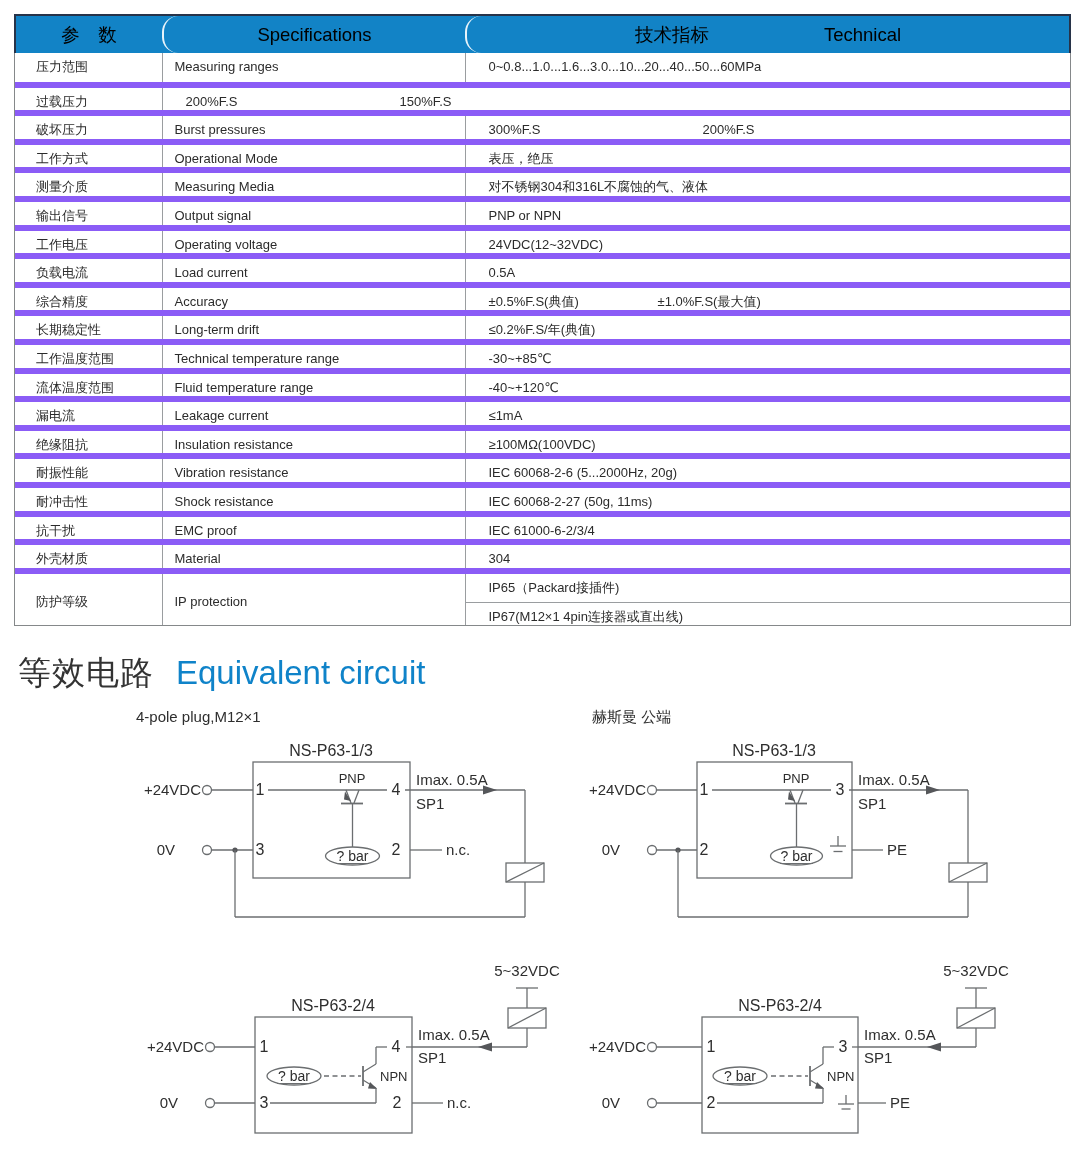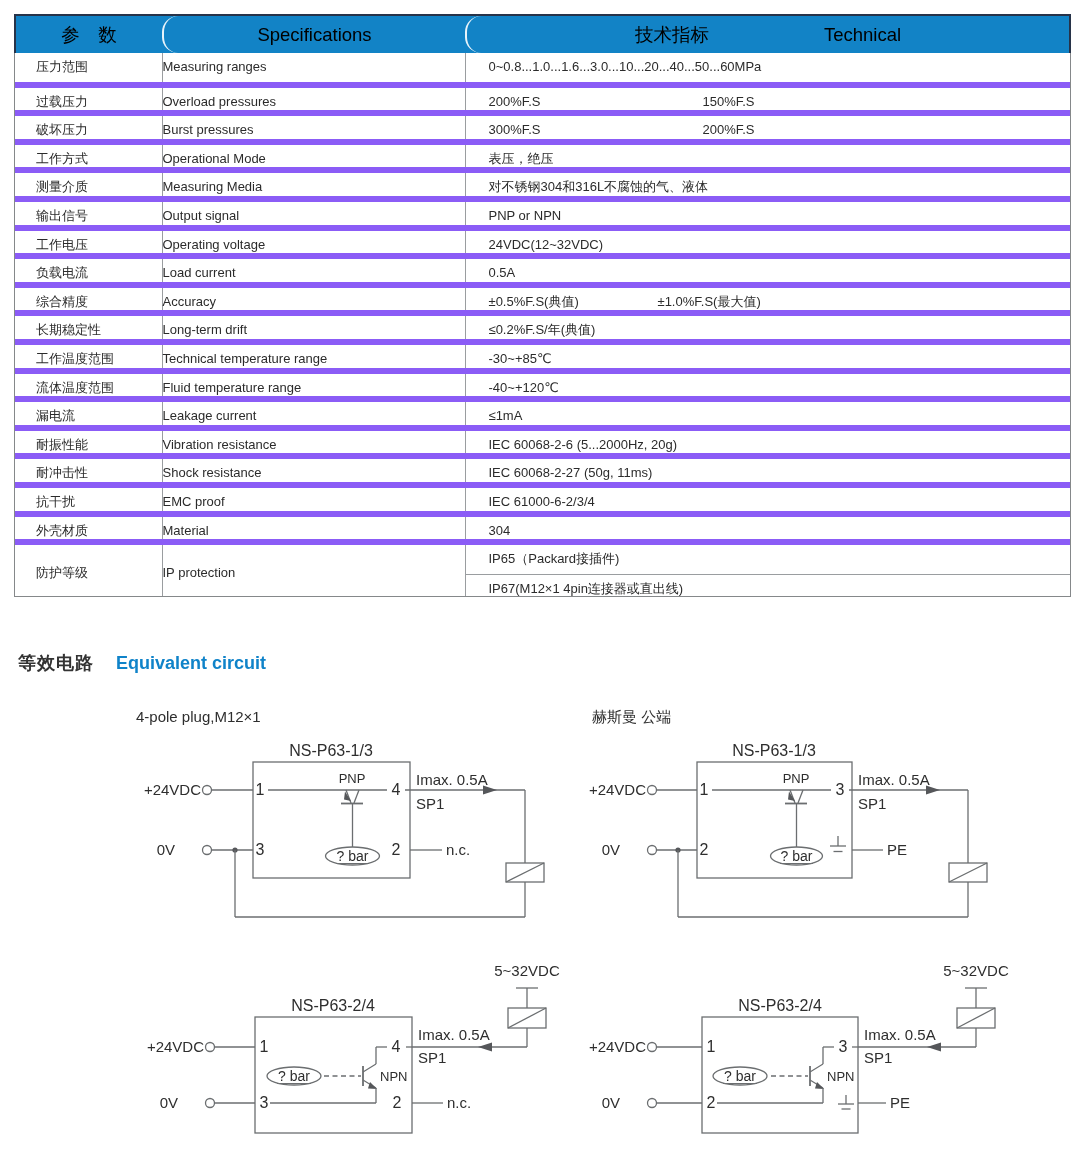--- a/index.html
+++ b/index.html
@@ -11,33 +11,33 @@
   .thead { display:flex; height:39px; background:#1283c6;
            border-top:2px solid #273349; border-left:2px solid #273349; border-right:2px solid #273349; }
   .hc { color:#000000; font-weight:normal; font-size:18.5px; line-height:37px;border-radius:16px; }
   .hc1 { width:146px; text-align:center; }
   .hc2 { width:303px; text-align:center; border-left:2px solid rgba(255,255,255,.9); }
   .hc3 { flex:1; display:flex; justify-content:center; gap:115px; border-left:2px solid rgba(255,255,255,.9); }
   .tbody { border:1.5px solid #85888a; border-top:none; }
   .row { display:flex; height:28.6px; font-size:13px; line-height:28.2px; }
   .row + .row { border-top:6px solid #8b5cf6; }
   .c1 { width:146.5px; padding-left:21px; }
-  .c2 { width:303px; border-left:1px solid #9a9da0; padding-left:0; }
+  .c2 { width:303px; border-left:1px solid #9a9da0; padding-left:12px; }
   .c3 { flex:1; border-left:1px solid #9a9da0; padding-left:23px; }
   .v1 { display:inline-block; }
   .w214 { width:214px; }
   .w169 { width:169px; }
   .iprow { height:57.2px; }
   .iprow .c1, .iprow .c2 { line-height:56.5px; }
   .c3.split { padding-left:0; }
   .sub { height:28.6px; line-height:28.2px; padding-left:23px; }
   .sub2 { border-top:1px solid #9a9da0; }
 
   
-  .circ-title { position:absolute; left:18px; top:651px; font-size:18px; font-weight:bold; }
+  .circ-title { position:absolute; left:18px; top:651px; font-size:33px; font-weight:normal; }
   .circ-title .cn { color:#333333; letter-spacing:1px; }
   .circ-title .en { color:#0f83c9; margin-left:22px; }
 
   svg.circ { position:absolute; overflow:visible; }
   #c1 { left:130px; top:705px; }
   #c2 { left:575px; top:705px; }
   #c3 { left:130px; top:955px; }
   #c4 { left:575px; top:955px; }
   .cl { stroke:#6b6e70; stroke-width:1.3; fill:none; }
   .clb { stroke:#6b6e70; stroke-width:1.8; fill:none; }
@@ -61,21 +61,20 @@
       </div>
     </div>
     <div class="tbody">
       <div class="row">
         <div class="c1">压力范围</div>
         <div class="c2">Measuring ranges</div>
         <div class="c3">0~0.8...1.0...1.6...3.0...10...20...40...50...60MPa</div>
       </div>
       <div class="row">
         <div class="c1">过载压力</div>
-        <div class="c2">Overload pressures</div>
         <div class="c3"><span class="v1 w214">200%F.S</span><span>150%F.S</span></div>
       </div>
       <div class="row">
         <div class="c1">破坏压力</div>
         <div class="c2">Burst pressures</div>
         <div class="c3"><span class="v1 w214">300%F.S</span><span>200%F.S</span></div>
       </div>
       <div class="row">
         <div class="c1">工作方式</div>
         <div class="c2">Operational Mode</div>
@@ -118,20 +117,25 @@
       </div>
       <div class="row">
         <div class="c1">流体温度范围</div>
         <div class="c2">Fluid temperature range</div>
         <div class="c3">-40~+120℃</div>
       </div>
       <div class="row">
         <div class="c1">漏电流</div>
         <div class="c2">Leakage current</div>
         <div class="c3">≤1mA</div>
+      </div>
+      <div class="row">
+        <div class="c1">绝缘阻抗</div>
+        <div class="c2">Insulation resistance</div>
+        <div class="c3">≥100MΩ(100VDC)</div>
       </div>
       <div class="row">
         <div class="c1">耐振性能</div>
         <div class="c2">Vibration resistance</div>
         <div class="c3">IEC 60068-2-6 (5...2000Hz, 20g)</div>
       </div>
       <div class="row">
         <div class="c1">耐冲击性</div>
         <div class="c2">Shock resistance</div>
         <div class="c3">IEC 60068-2-27 (50g, 11ms)</div>

